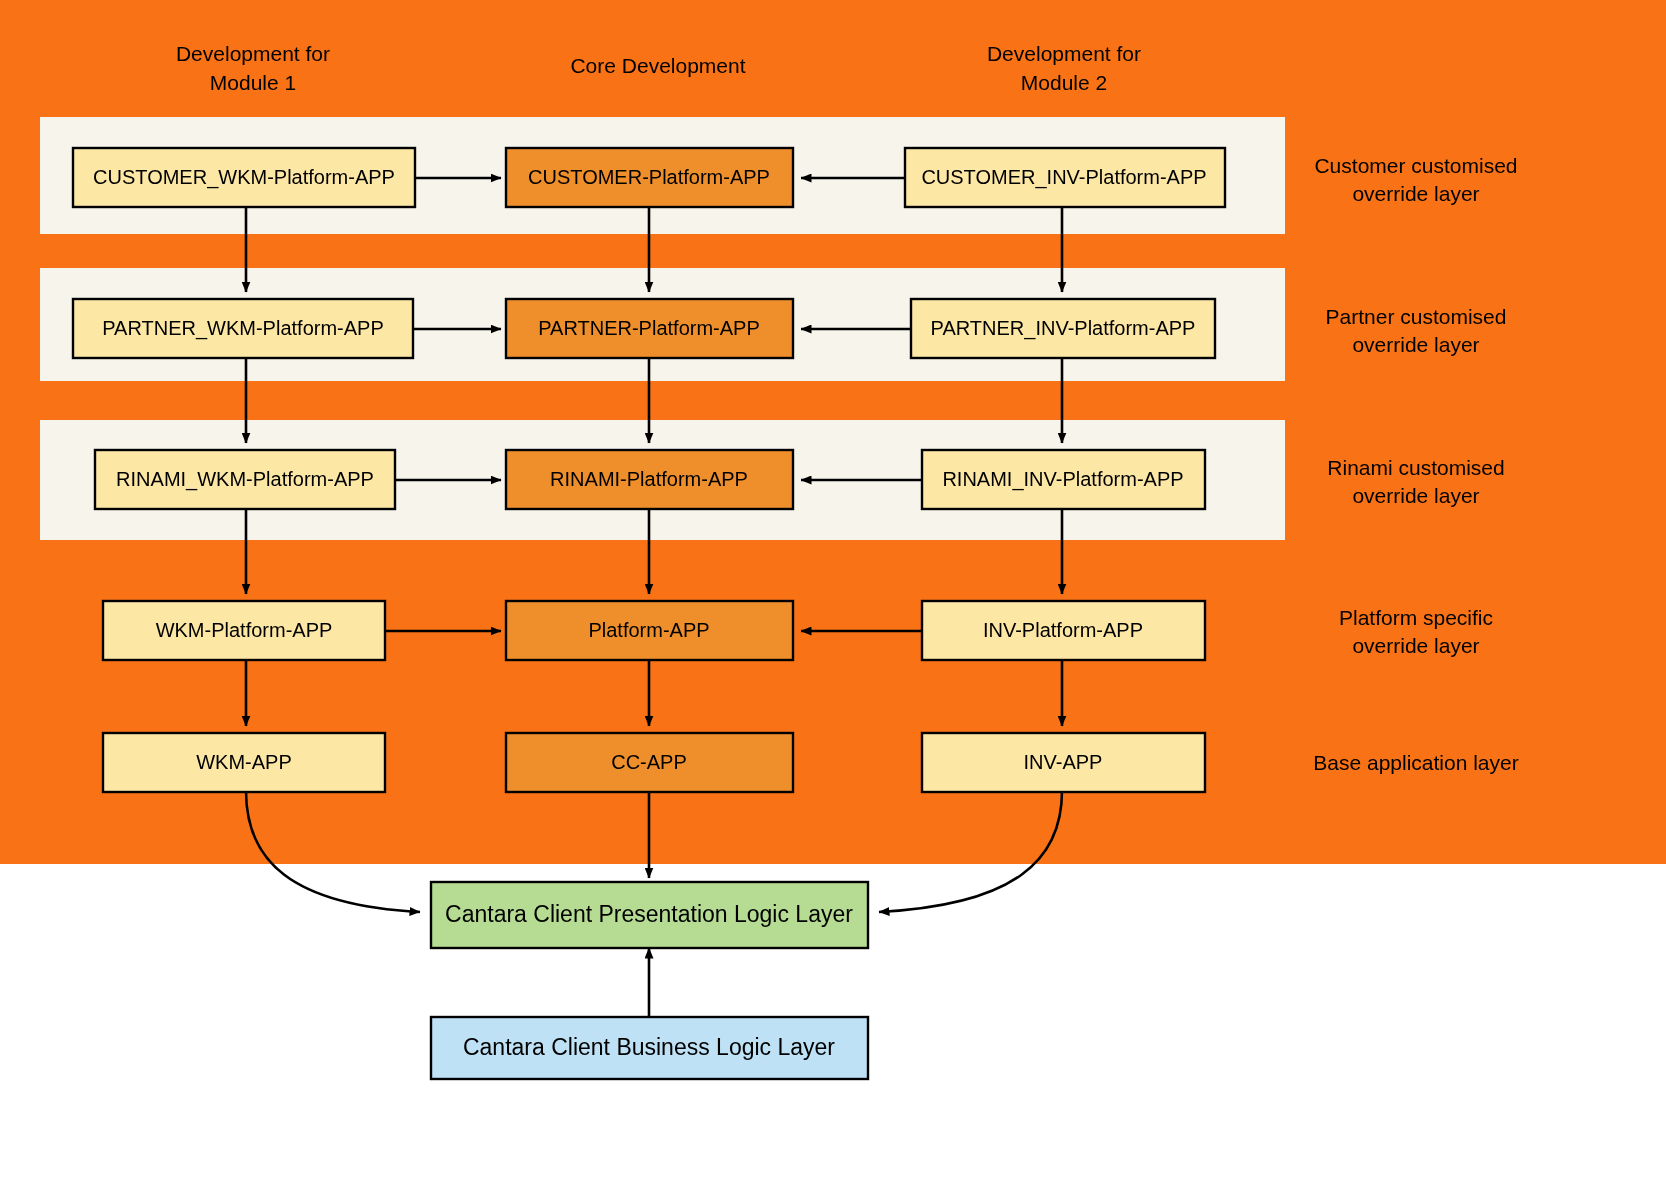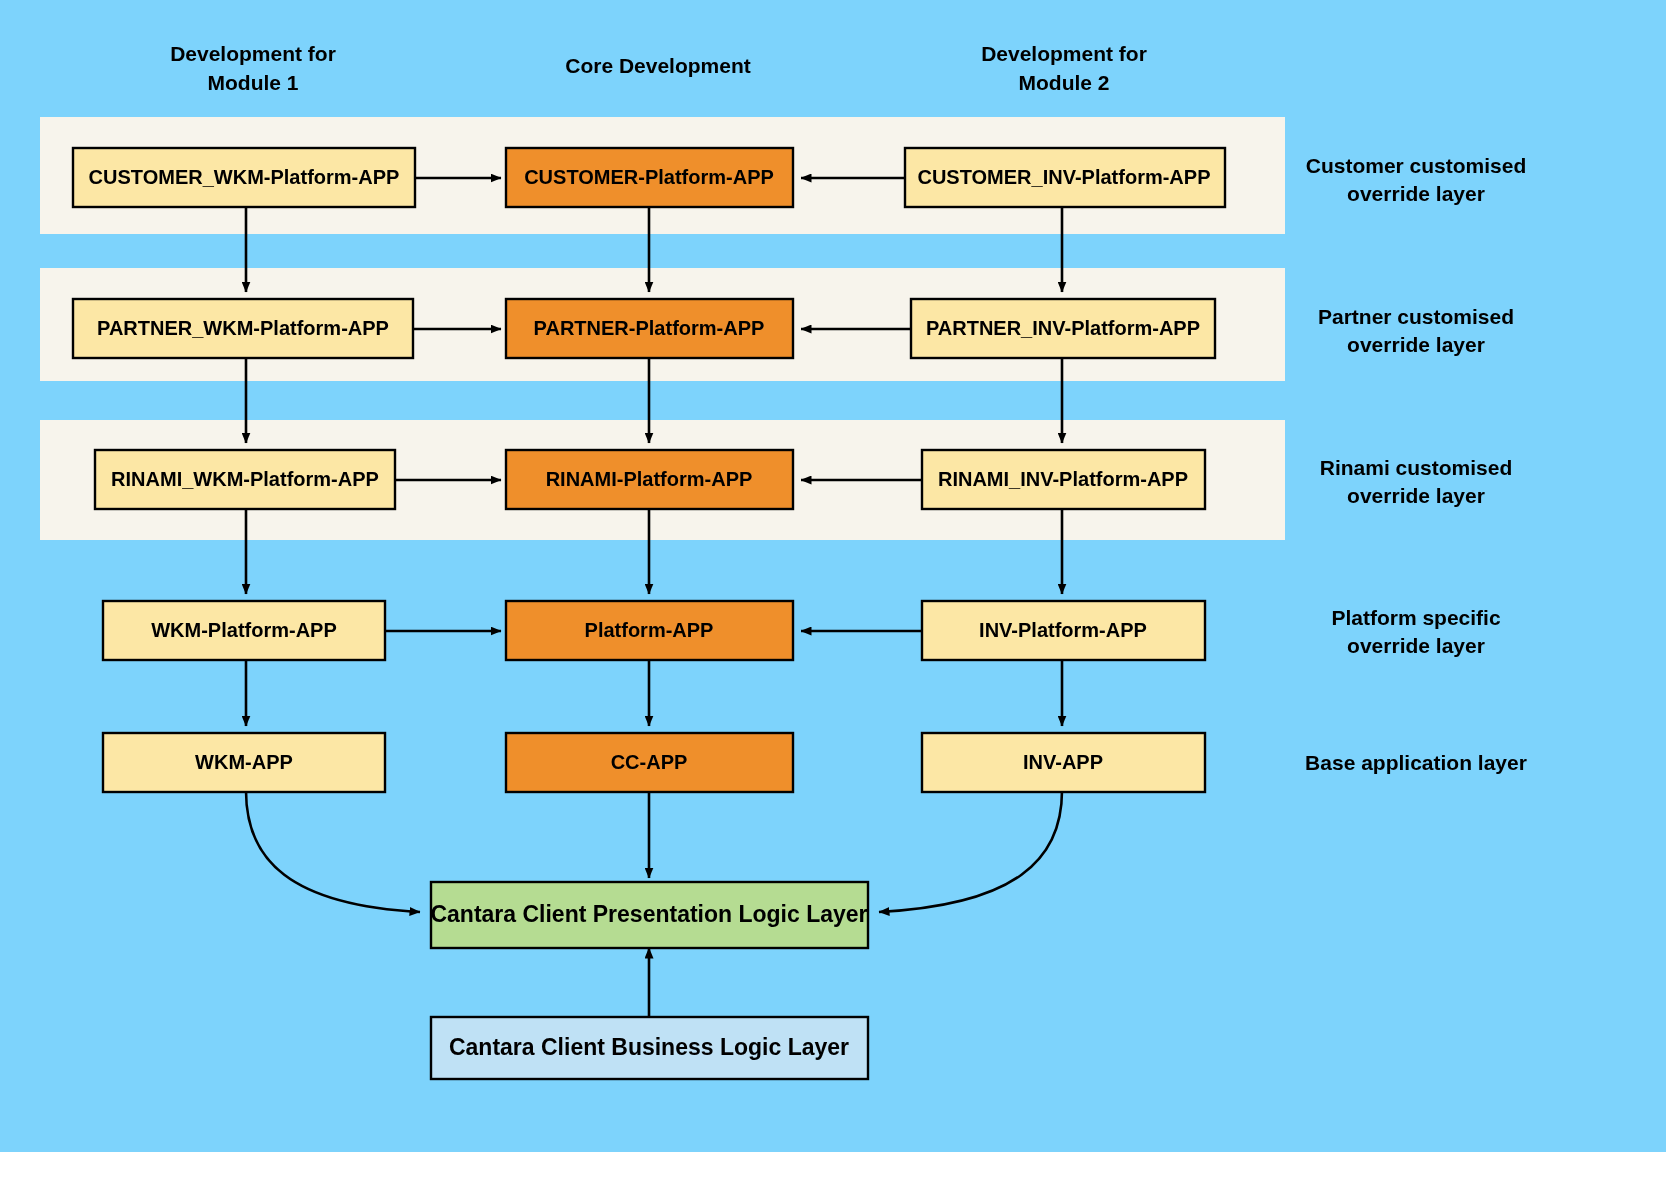--- a/index.html
+++ b/index.html
@@ -10,23 +10,22 @@
   }
   body {
     width: 1666px;
     height: 1180px;
     overflow: hidden;
     font-family: "Liberation Sans", sans-serif;
   }
   #diagram-root {
     position: relative;
     width: 1666px;
-    height: 1152px;
-    background: #7dd3fc;
-    font-weight: bold;
+    height: 864px;
+    background: #f97316;
   }
   svg.diagram {
     display: block;
     width: 1666px;
     height: 1180px;
   }
   .band {
     fill: #f7f4ec;
   }
   .node-rect {

